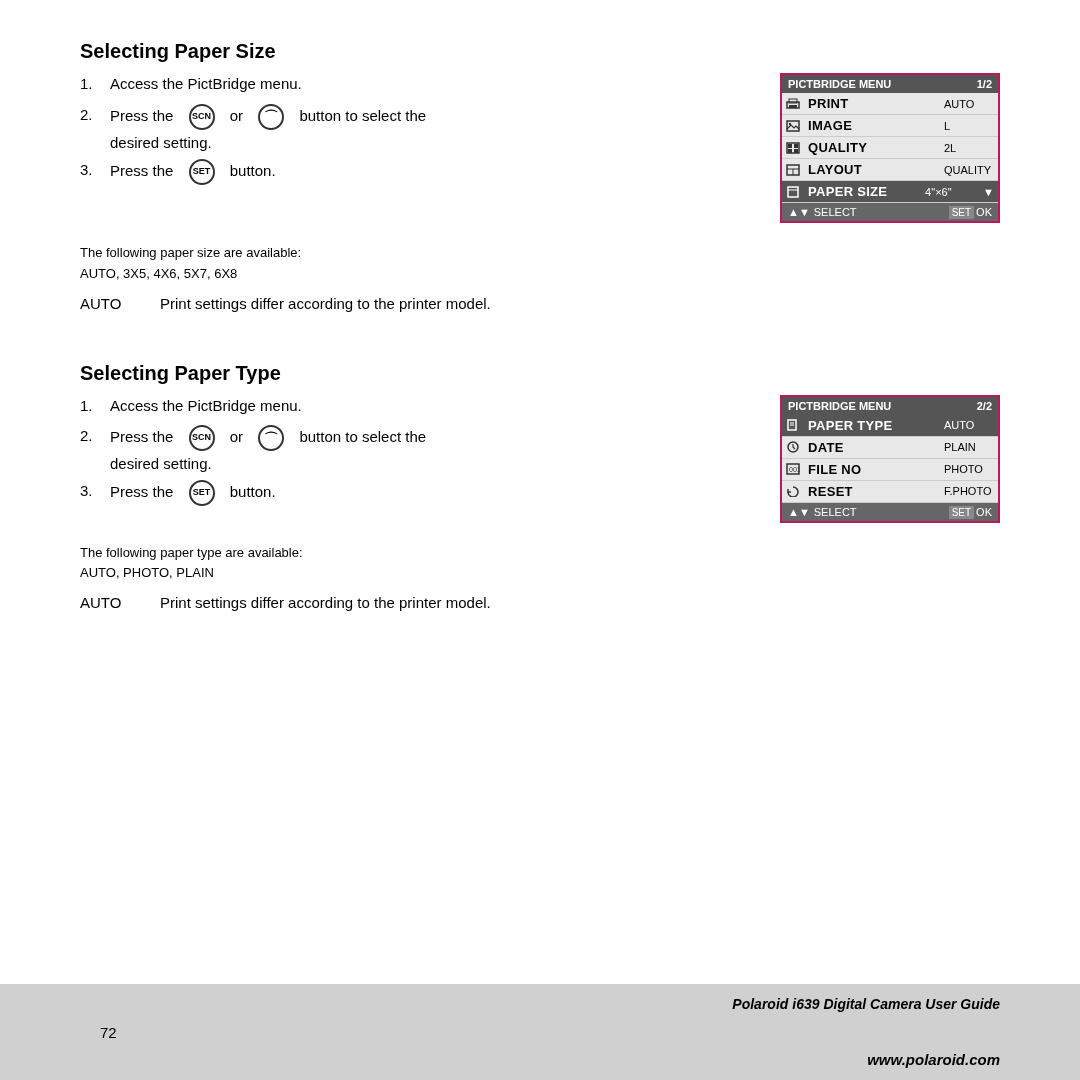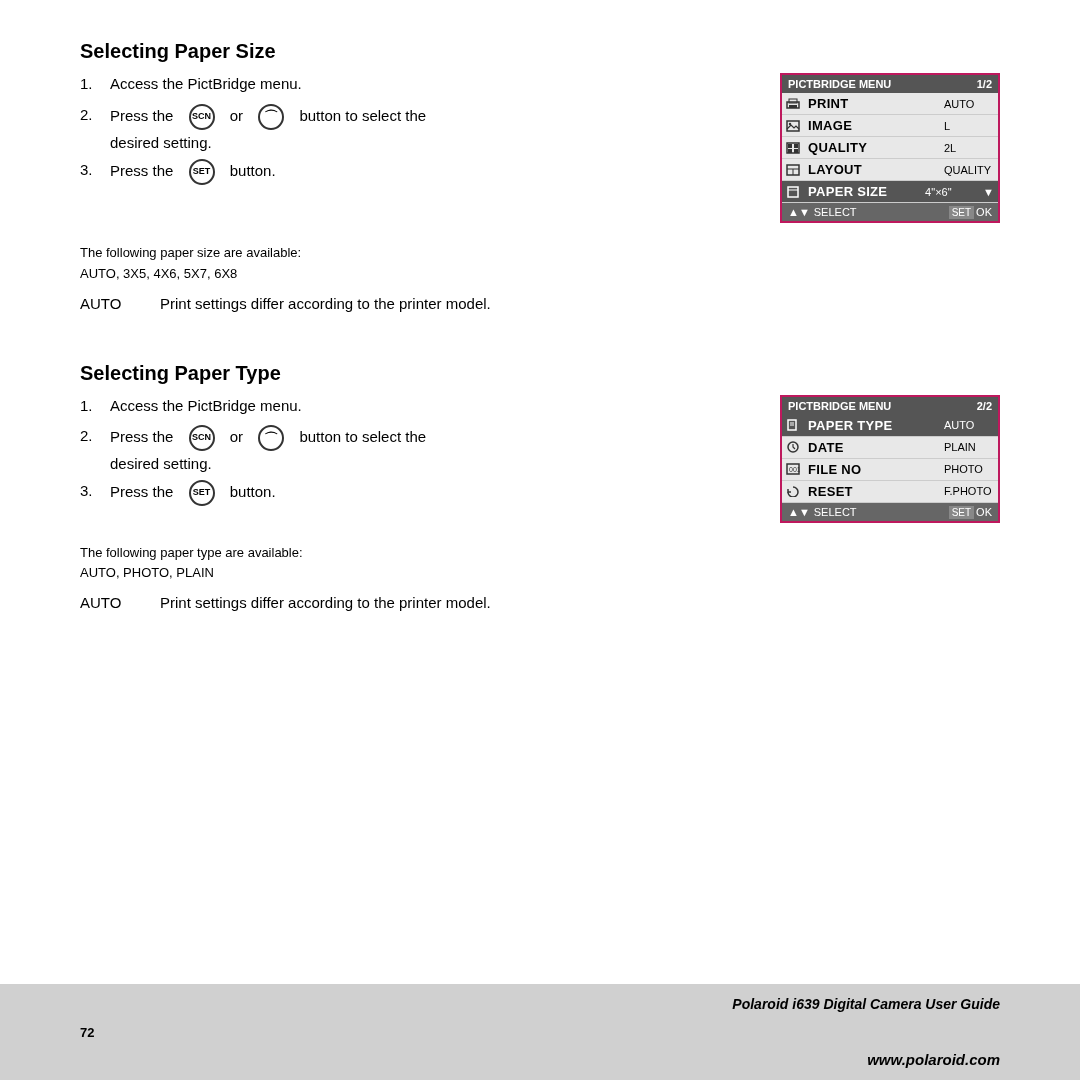--- a/index.html
+++ b/index.html
@@ -200,22 +200,23 @@
       left: 0;
       right: 0;
       background: #d0d0d0;
       display: flex;
       justify-content: space-between;
       align-items: center;
       padding: 12px 80px;
     }
 
     .footer-page-num {
-      font-size: 13px;
-      font-weight: bold;
+      font-size: 15px;
+      font-weight: normal;
+      margin-left: 20px;
     }
 
     .footer-brand {
       text-align: right;
     }
 
     .footer-brand-title {
       font-weight: bold;
       font-style: italic;
       font-size: 14px;

